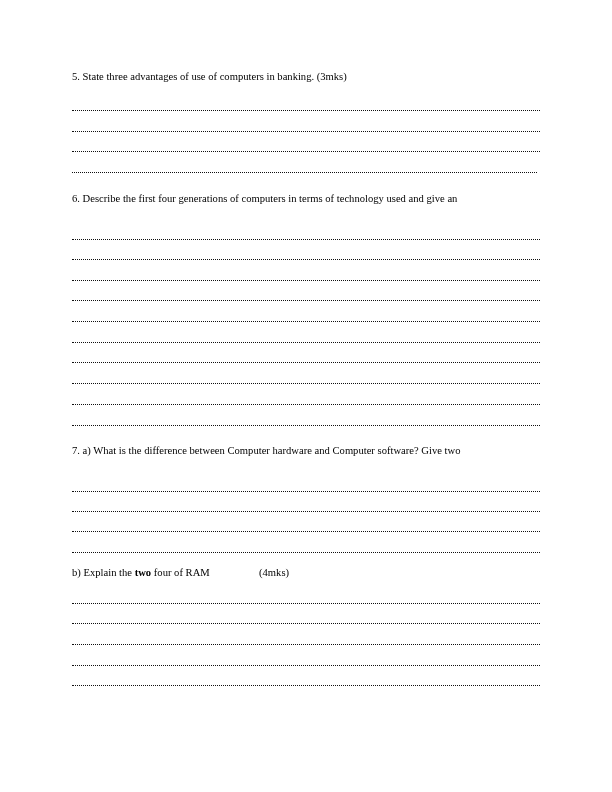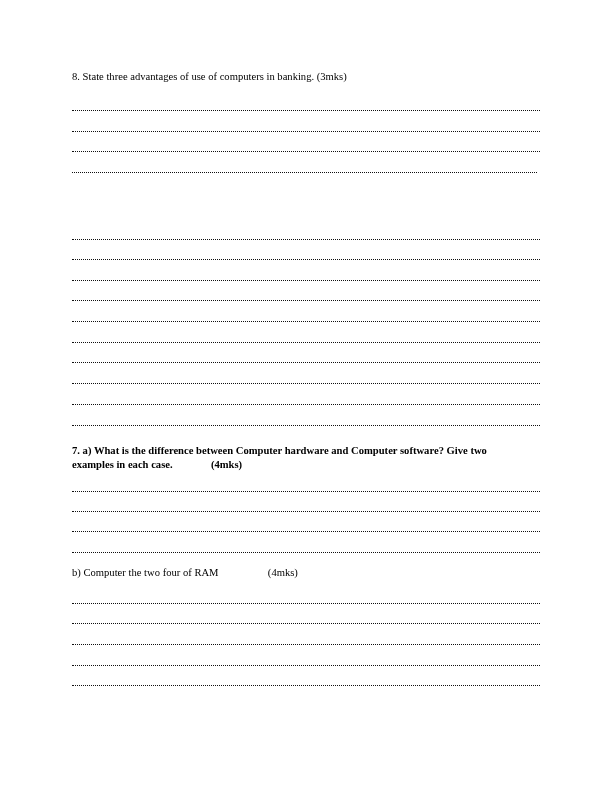--- a/index.html
+++ b/index.html
@@ -4,61 +4,57 @@
   <style>
     html, body { margin: 0; padding: 0; background: #ffffff; }
     body { width: 612px; height: 792px; position: relative; overflow: hidden;
       font-family: "Liberation Serif", "DejaVu Serif", serif; color: #000; }
     .q { position: absolute; left: 72px; width: 470px; font-size: 10.6px; line-height: 14px; }
     .line { position: absolute; left: 72px; height: 0;
       border-top: 1.6px dotted #111; }
     .full { width: 468px; }
     .short { width: 465px; }
     .tab { display: inline-block; }
-    b { font-weight: normal; }
+    b { font-weight: bold; }
   </style>
 </head>
 <body>
 
 <div class="q" style="top:70px;">
-  <span>8. State three advantages of use of computers in banking. (3mks)</span>
+  <span>5. State three advantages of use of computers in banking. (3mks)</span>
 </div>
 <div class="line full" style="top:110px;"></div>
 <div class="line full" style="top:131px;"></div>
 <div class="line full" style="top:151px;"></div>
 <div class="line short" style="top:172px;"></div>
 
 <div class="q" style="top:192px;">
+  <div>6. Describe the first four generations of computers in terms of technology used and give an</div>
 </div>
 <div class="line full" style="top:239px;"></div>
 <div class="line full" style="top:259px;"></div>
 <div class="line full" style="top:280px;"></div>
 <div class="line full" style="top:300px;"></div>
 <div class="line full" style="top:321px;"></div>
 <div class="line full" style="top:342px;"></div>
 <div class="line full" style="top:362px;"></div>
 <div class="line full" style="top:383px;"></div>
 <div class="line full" style="top:404px;"></div>
 <div class="line full" style="top:425px;"></div>
 
-<div class="q" style="top:444px;font-weight:bold;">
+<div class="q" style="top:444px;">
   <div>7. a) What is the difference between Computer hardware and Computer software? Give two</div>
-  <div>
-    <span>examples in each case.</span>
-    <span class="tab" style="width:33px;"></span>
-    <span>(4mks)</span>
-  </div>
 </div>
 <div class="line full" style="top:491px;"></div>
 <div class="line full" style="top:511px;"></div>
 <div class="line full" style="top:531px;"></div>
 <div class="line full" style="top:552px;"></div>
 
 <div class="q" style="top:566px;">
-  <span>b) Computer the </span><b>two</b><span> four of RAM</span>
+  <span>b) Explain the </span><b>two</b><span> four of RAM</span>
   <span class="tab" style="width:44px;"></span>
   <span>(4mks)</span>
 </div>
 <div class="line full" style="top:603px;"></div>
 <div class="line full" style="top:623px;"></div>
 <div class="line full" style="top:644px;"></div>
 <div class="line full" style="top:665px;"></div>
 <div class="line full" style="top:685px;"></div>
 
 </body></html>

